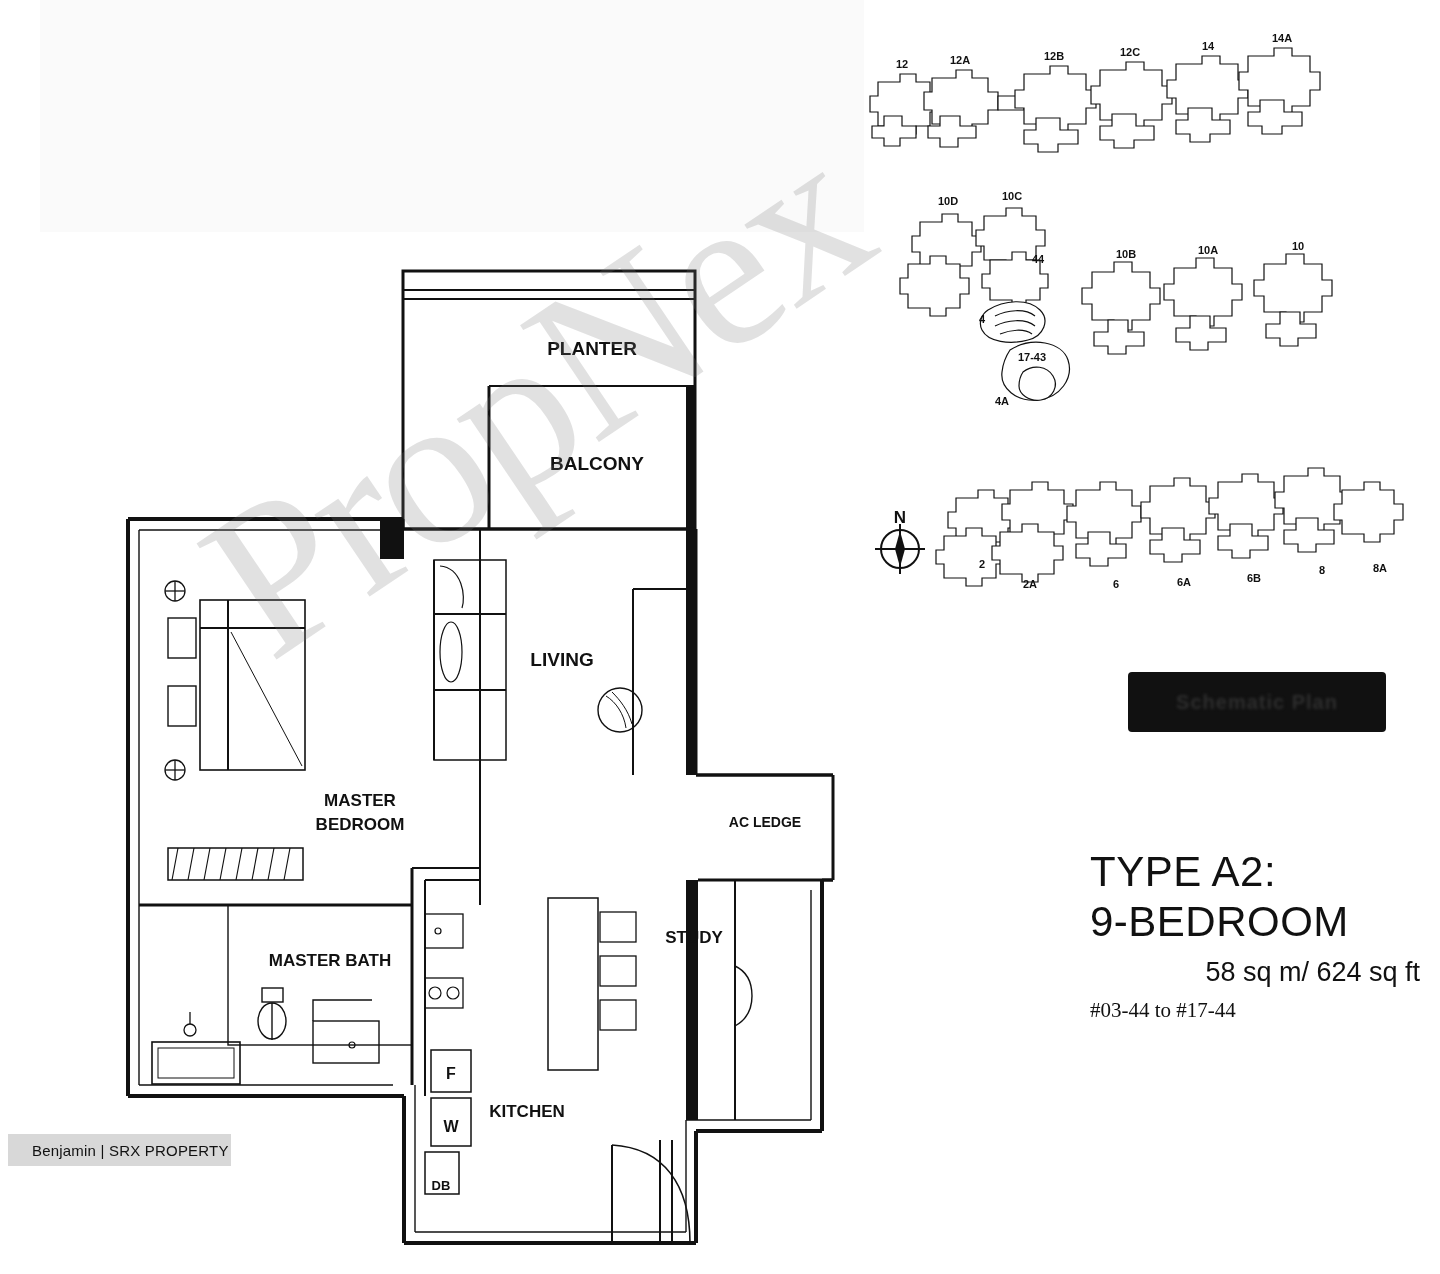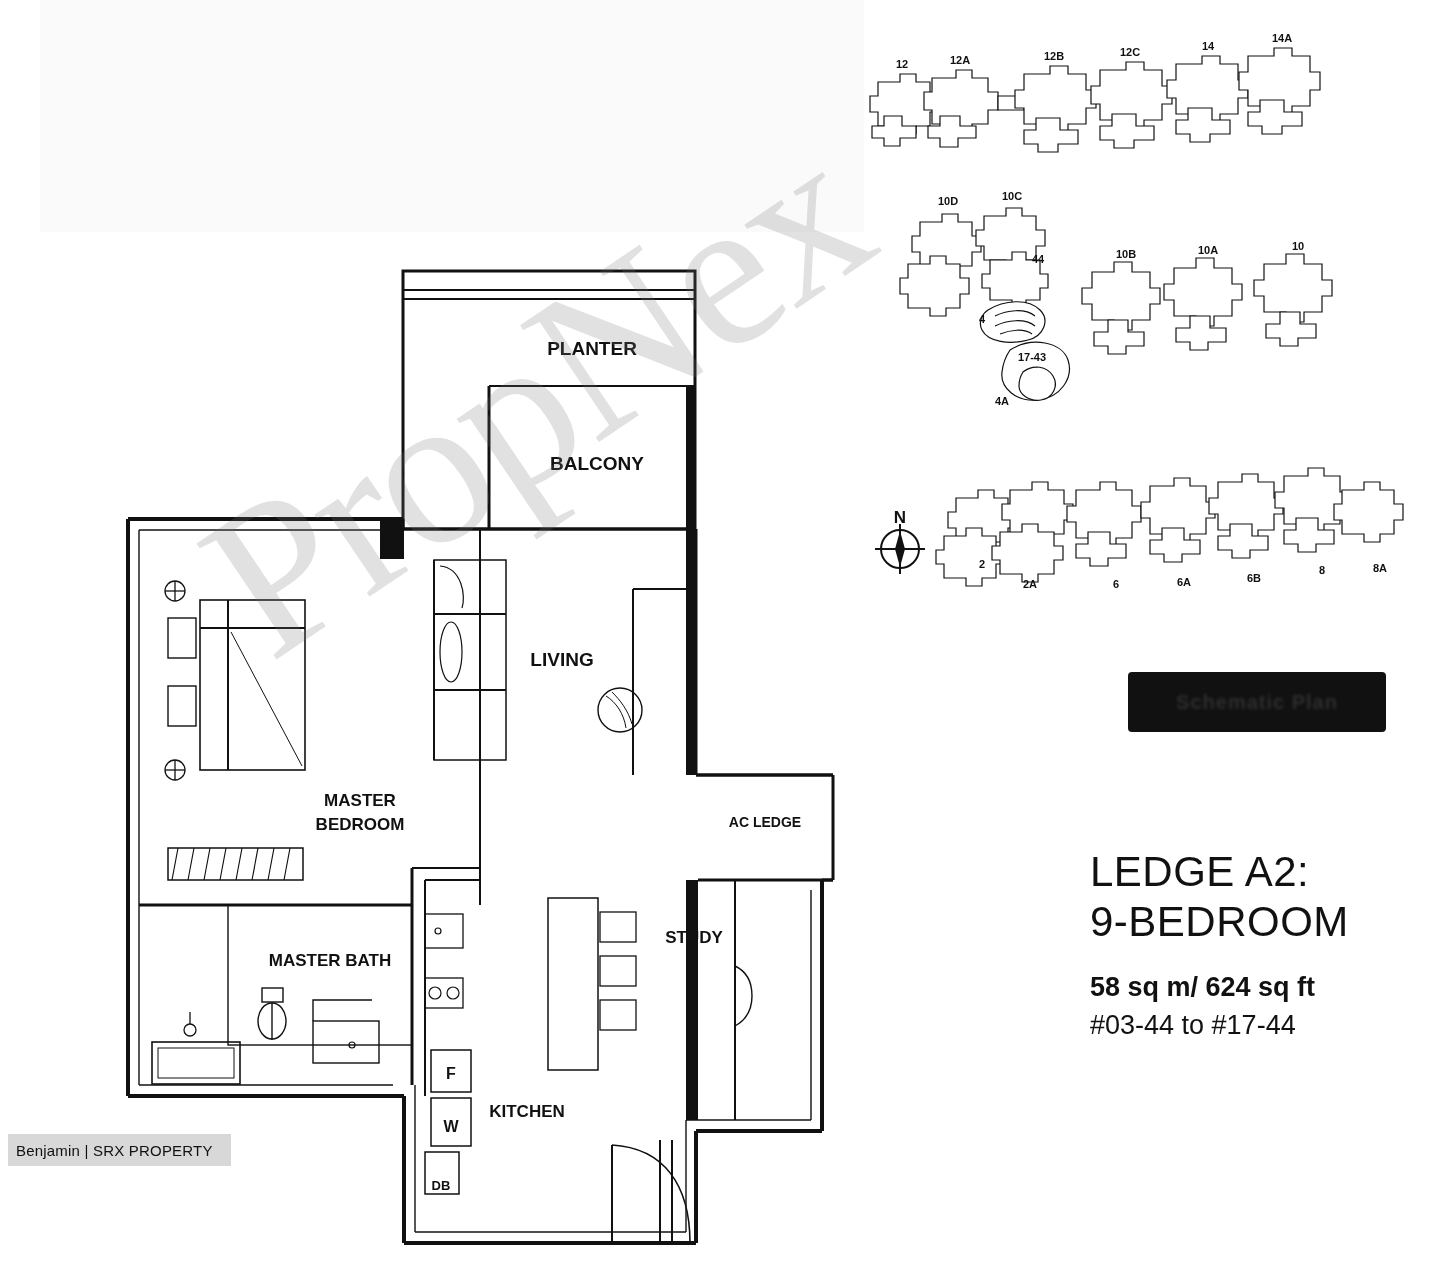--- a/index.html
+++ b/index.html
@@ -114,41 +114,43 @@
     letter-spacing: 0.5px;
     font-weight: 400;
   }
   .type-block .t2 {
     font-size: 42px;
     line-height: 52px;
     letter-spacing: 0.5px;
     font-weight: 400;
   }
   .type-block .t3 {
-    margin-top: 20px;
-    font-size: 27px;
-    line-height: 38px;
-    font-weight: 700;
-  }
-  .type-block .t4 {
+    margin-top: 5px;
     font-size: 27px;
     line-height: 38px;
     font-weight: 400;
+    text-align: right;
+  }
+  .type-block .t4 {
+    font-size: 21px;
+    line-height: 38px;
+    font-weight: 400;
+    font-family: Liberation Serif, serif;
   }
   
   .credit {
     position: absolute;
     left: 8px; top: 1134px;
     width: 223px; height: 32px;
     background: #d8d8d8;
     color: #111;
     font-size: 15px;
     display: flex;
     align-items: center;
-    padding-left: 8px;
+    padding-left: 24px;
     box-sizing: border-box;
     letter-spacing: 0.2px;
   }
   .n-letter {
     font-family: "Liberation Sans", sans-serif;
     font-size: 17px;
     font-weight: bold;
     fill: #111;
     text-anchor: middle;
   }
@@ -416,21 +418,21 @@
     <text class="kp-label" x="394" y="562">6B</text>
     <text class="kp-label" x="462" y="554">8</text>
     <text class="kp-label" x="520" y="552">8A</text>
   </svg>
 
   <div class="dark-bar">
     <div class="blur-text">Schematic Plan</div>
   </div>
 
   <div class="type-block">
-    <div class="t1">LEDGE A2:</div>
+    <div class="t1">TYPE A2:</div>
     <div class="t2">9-BEDROOM</div>
     <div class="t3">58 sq m/ 624 sq ft</div>
     <div class="t4">#03-44 to #17-44</div>
   </div>
 
   <div class="credit">Benjamin | SRX PROPERTY</div>
 
 </div>
 
 </body></html>

